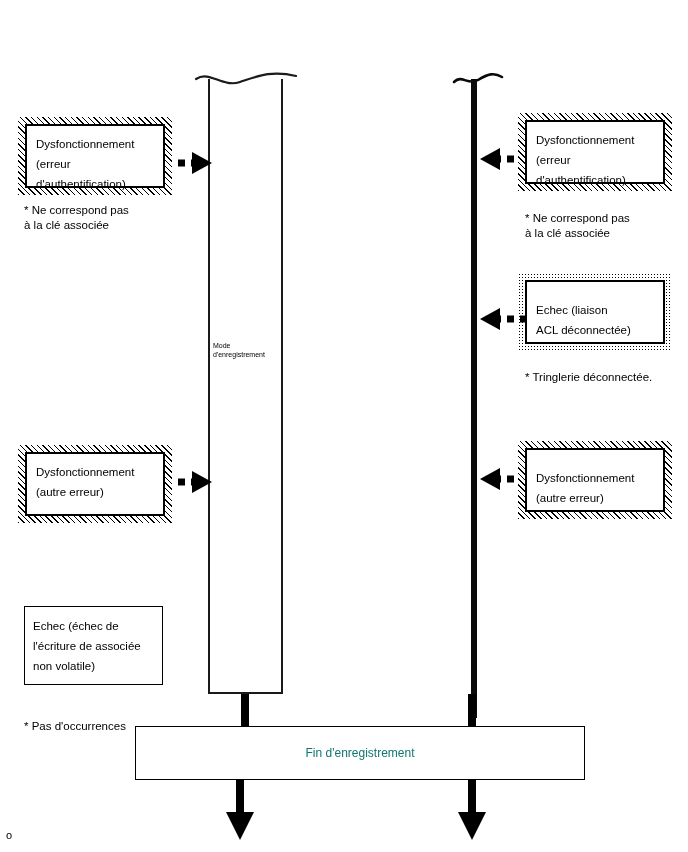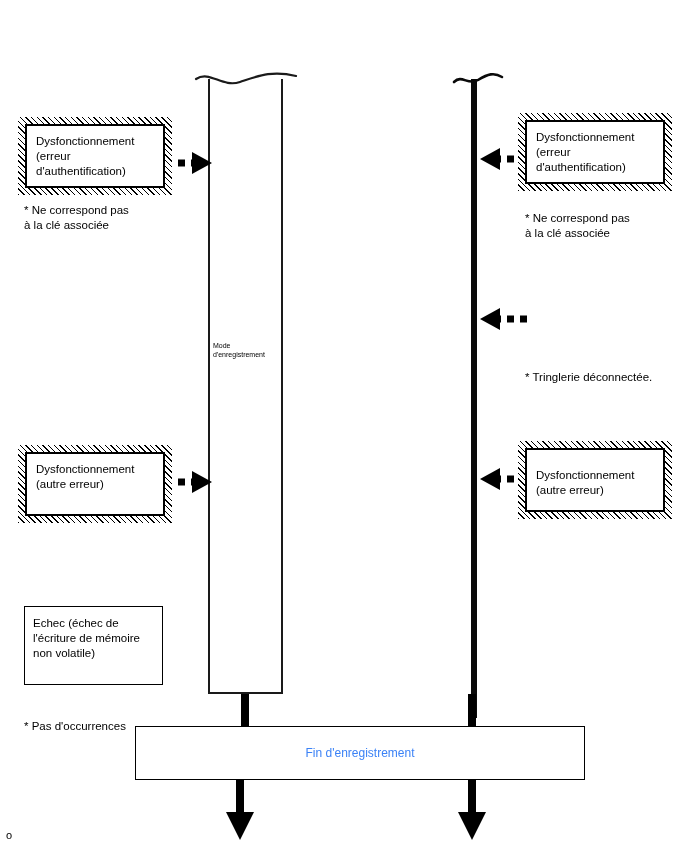--- a/index.html
+++ b/index.html
@@ -50,21 +50,21 @@
     box-sizing: border-box;
     background: #ffffff;
     border: 2px solid #000000;
   }
   .ebox .ebox-text {
     position: absolute;
     left: 9px;
     top: 8px;
     right: 4px;
     font-size: 11.5px;
-    line-height: 15px;
+    line-height: 20px;
     color: #000;
   }
   
   .shell-hatch {
     position: absolute;
     box-sizing: border-box;
     background-image: repeating-linear-gradient(
       45deg,
       #000 0px, #000 1px,
       #ffffff 1px, #ffffff 4px
@@ -104,21 +104,21 @@
   
   .endbox {
     position: absolute;
     box-sizing: border-box;
     border: 1.5px solid #000;
     background: #fff;
     display: flex;
     align-items: center;
     justify-content: center;
   }
-  .endbox-label { font-size: 12px; color: #3b82f6; }
+  .endbox-label { font-size: 12px; color: #0f766e; }
 
   .corner-mark {
     position: absolute;
     font-size: 11px;
     color: #000;
   }
   svg.overlay {
     position: absolute;
     left: 0; top: 0;
     width: 688px;
@@ -191,35 +191,41 @@
 
   <div class="shell-hatch" style="left:18px; top:445px; width:154px; height:78px;">
     <div class="ebox">
       <div class="ebox-text" style="white-space:pre-line;">Dysfonctionnement
 (autre erreur)</div>
     </div>
   </div>
 
   <div class="ebox" style="left:24px; top:606px; width:139px; height:79px; border-width:1.5px;">
     <div class="ebox-text" style="white-space:pre-line; left:8px; top:9px;">Echec (échec de
-l'écriture de mémoire
+l'écriture de associée
 non volatile)</div>
   </div>
   <div class="note" style="left:24px; top:691px;margin-top:28px;">* Pas d'occurrences</div>
 
   <div class="shell-hatch" style="left:518px; top:113px; width:154px; height:78px;">
     <div class="ebox">
       <div class="ebox-text" style="white-space:pre-line;">Dysfonctionnement
 (erreur
 d'authentification)</div>
     </div>
   </div>
   <div class="note" style="left:525px; top:211px;">* Ne correspond pas
 à la clé associée</div>
 
+  <div class="shell-dots" style="left:518px; top:273px; width:154px; height:78px;">
+    <div class="ebox">
+      <div class="ebox-text" style="white-space:pre-line; top:18px;">Echec (liaison
+ACL déconnectée)</div>
+    </div>
+  </div>
   <div class="note" style="left:525px; top:370px;">* Tringlerie déconnectée.</div>
 
   <div class="shell-hatch" style="left:518px; top:441px; width:154px; height:78px;">
     <div class="ebox">
       <div class="ebox-text" style="white-space:pre-line; top:18px;">Dysfonctionnement
 (autre erreur)</div>
     </div>
   </div>
 
   <div class="endbox" style="left:135px; top:726px; width:450px; height:54px;">

